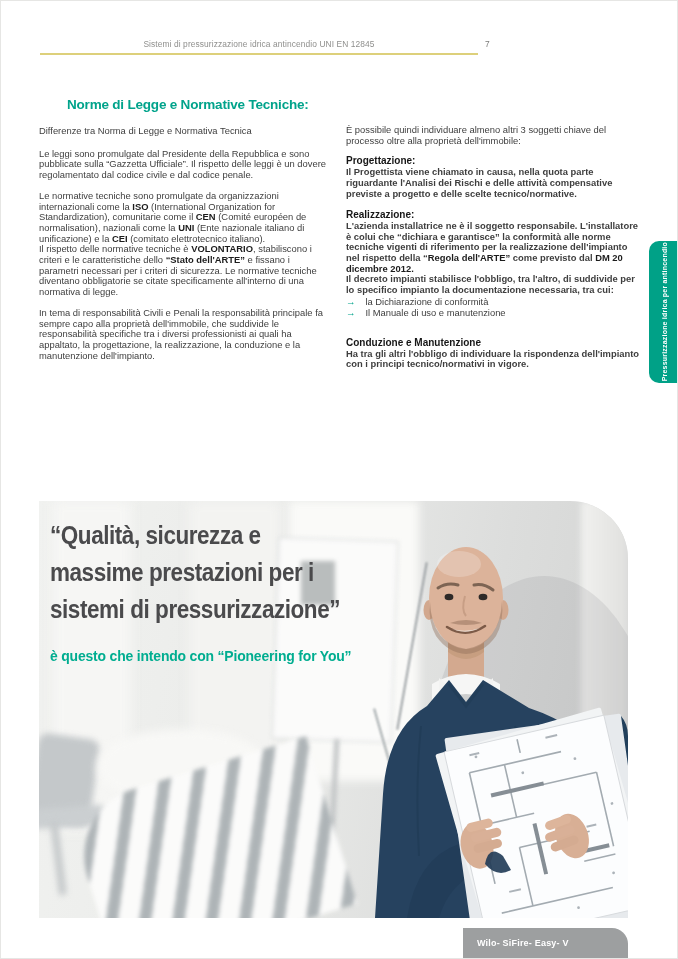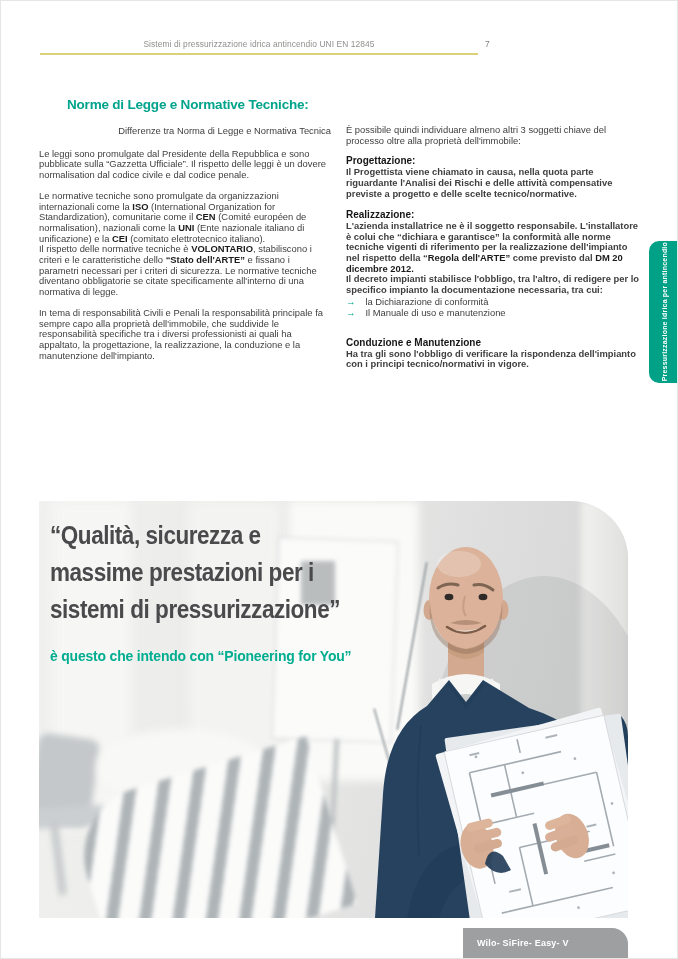--- a/index.html
+++ b/index.html
@@ -26,21 +26,21 @@
   .col-left  { position:absolute; left:38px;  top:96px;  width:292px; }
   .col-right { position:absolute; left:345px; top:124px; width:295px; }
   .section-heading {
     margin:0 0 14px 0; font-size:13.5px; font-weight:bold;
     color:#00a38b; letter-spacing:-0.2px;padding-left:28px;
   }
   .body-text {
     margin:0 0 10px 0; font-size:9.4px; line-height:10.7px; color:#3e3e3e;
   }
   .body-text b { color:#1c1c1c; }
-  .subheading { margin-bottom:12px;text-align:right; }
+  .subheading { margin-bottom:12px; }
   .block { margin-bottom:11px; }
   .block-heading { font-size:10px; line-height:10.7px; font-weight:bold; color:#161616; }
   .block .body-text { margin-bottom:0;font-weight:bold; }
   .arrow-item { display:flex; gap:10px; font-size:9.4px; line-height:11.5px; color:#3e3e3e; }
   .arrow-glyph { color:#00a38b; font-weight:bold; }
 
   
   .side-tab {
     position:absolute; left:648px; top:240px; width:30px; height:142px;
     background:#00a187; border-radius:10px 0 0 10px;
@@ -109,50 +109,50 @@
 
 <div class="page">
 
   <span class="header-title">Sistemi di pressurizzazione idrica antincendio UNI EN 12845</span>
   <span class="header-page-num">7</span>
   <div class="header-rule"></div>
 
   <div class="col-left">
     <h1 class="section-heading">Norme di Legge e Normative Tecniche:</h1>
     <p class="body-text subheading">Differenze tra Norma di Legge e Normativa Tecnica</p>
-    <p class="body-text"><span>Le leggi sono promulgate dal Presidente della Repubblica e sono pubblicate sulla “Gazzetta Ufficiale”. Il rispetto delle leggi è un dovere normalisation dal codice civile e dal codice penale.</span></p>
+    <p class="body-text"><span>Le leggi sono promulgate dal Presidente della Repubblica e sono pubblicate sulla “Gazzetta Ufficiale”. Il rispetto delle leggi è un dovere regolamentato dal codice civile e dal codice penale.</span></p>
     <p class="body-text"><span>Le normative tecniche sono promulgate da organizzazioni internazionali come la </span><b>ISO</b><span> (International Organization for Standardization), comunitarie come il </span><b>CEN</b><span> (Comité européen de normalisation), nazionali come la </span><b>UNI</b><span> (Ente nazionale italiano di unificazione) e la </span><b>CEI</b><span> (comitato elettrotecnico italiano).</span><br><span>Il rispetto delle normative tecniche è </span><b>VOLONTARIO</b><span>, stabiliscono i criteri e le caratteristiche dello </span><b>“Stato dell'ARTE”</b><span> e fissano i parametri necessari per i criteri di sicurezza. Le normative tecniche diventano obbligatorie se citate specificamente all'interno di una normativa di legge.</span></p>
     <p class="body-text"><span>In tema di responsabilità Civili e Penali la responsabilità principale fa sempre capo alla proprietà dell'immobile, che suddivide le responsabilità specifiche tra i diversi professionisti ai quali ha appaltato, la progettazione, la realizzazione, la conduzione e la manutenzione dell'impianto.</span></p>
   </div>
 
   <div class="col-right">
     <p class="body-text" style="">È possibile quindi individuare almeno altri 3 soggetti chiave del processo oltre alla proprietà dell'immobile:</p>
 
     <div class="block">
       <div class="block-heading">Progettazione:</div>
       <p class="body-text">Il Progettista viene chiamato in causa, nella quota parte riguardante l'Analisi dei Rischi e delle attività compensative previste a progetto e delle scelte tecnico/normative.</p>
     </div>
 
     <div class="block">
       <div class="block-heading">Realizzazione:</div>
       <p class="body-text"><span>L'azienda installatrice ne è il soggetto responsabile. L'installatore è colui che “dichiara e garantisce” la conformità alle norme tecniche vigenti di riferimento per la realizzazione dell'impianto nel rispetto della “</span><b>Regola dell'ARTE”</b><span> come previsto dal </span><b>DM 20 dicembre 2012.</b></p>
-      <p class="body-text">Il decreto impianti stabilisce l'obbligo, tra l'altro, di redigere per lo specifico impianto la documentazione necessaria, tra cui:</p>
+      <p class="body-text">Il decreto impianti stabilisce l'obbligo, tra l'altro, di suddivide per lo specifico impianto la documentazione necessaria, tra cui:</p>
       <div class="arrow-item">
         <span class="arrow-glyph">→</span>
         <span>la Dichiarazione di conformità</span>
       </div>
       <div class="arrow-item">
         <span class="arrow-glyph">→</span>
         <span>Il Manuale di uso e manutenzione</span>
       </div>
     </div>
 
     <div class="block" style="margin-top:19px;">
       <div class="block-heading">Conduzione e Manutenzione</div>
-      <p class="body-text">Ha tra gli sono l'obbligo di verificare la rispondenza dell'impianto con i principi tecnico/normativi in vigore.</p>
+      <p class="body-text">Ha tra gli altri l'obbligo di individuare la rispondenza dell'impianto con i principi tecnico/normativi in vigore.</p>
     </div>
   </div>
 
   <div class="side-tab">
     <span class="side-tab-label">Pressurizzazione idrica per antincendio</span>
   </div>
 
   <div class="photo">
     <div class="bg panel-left"></div>
     <div class="bg panel-mid"></div>

